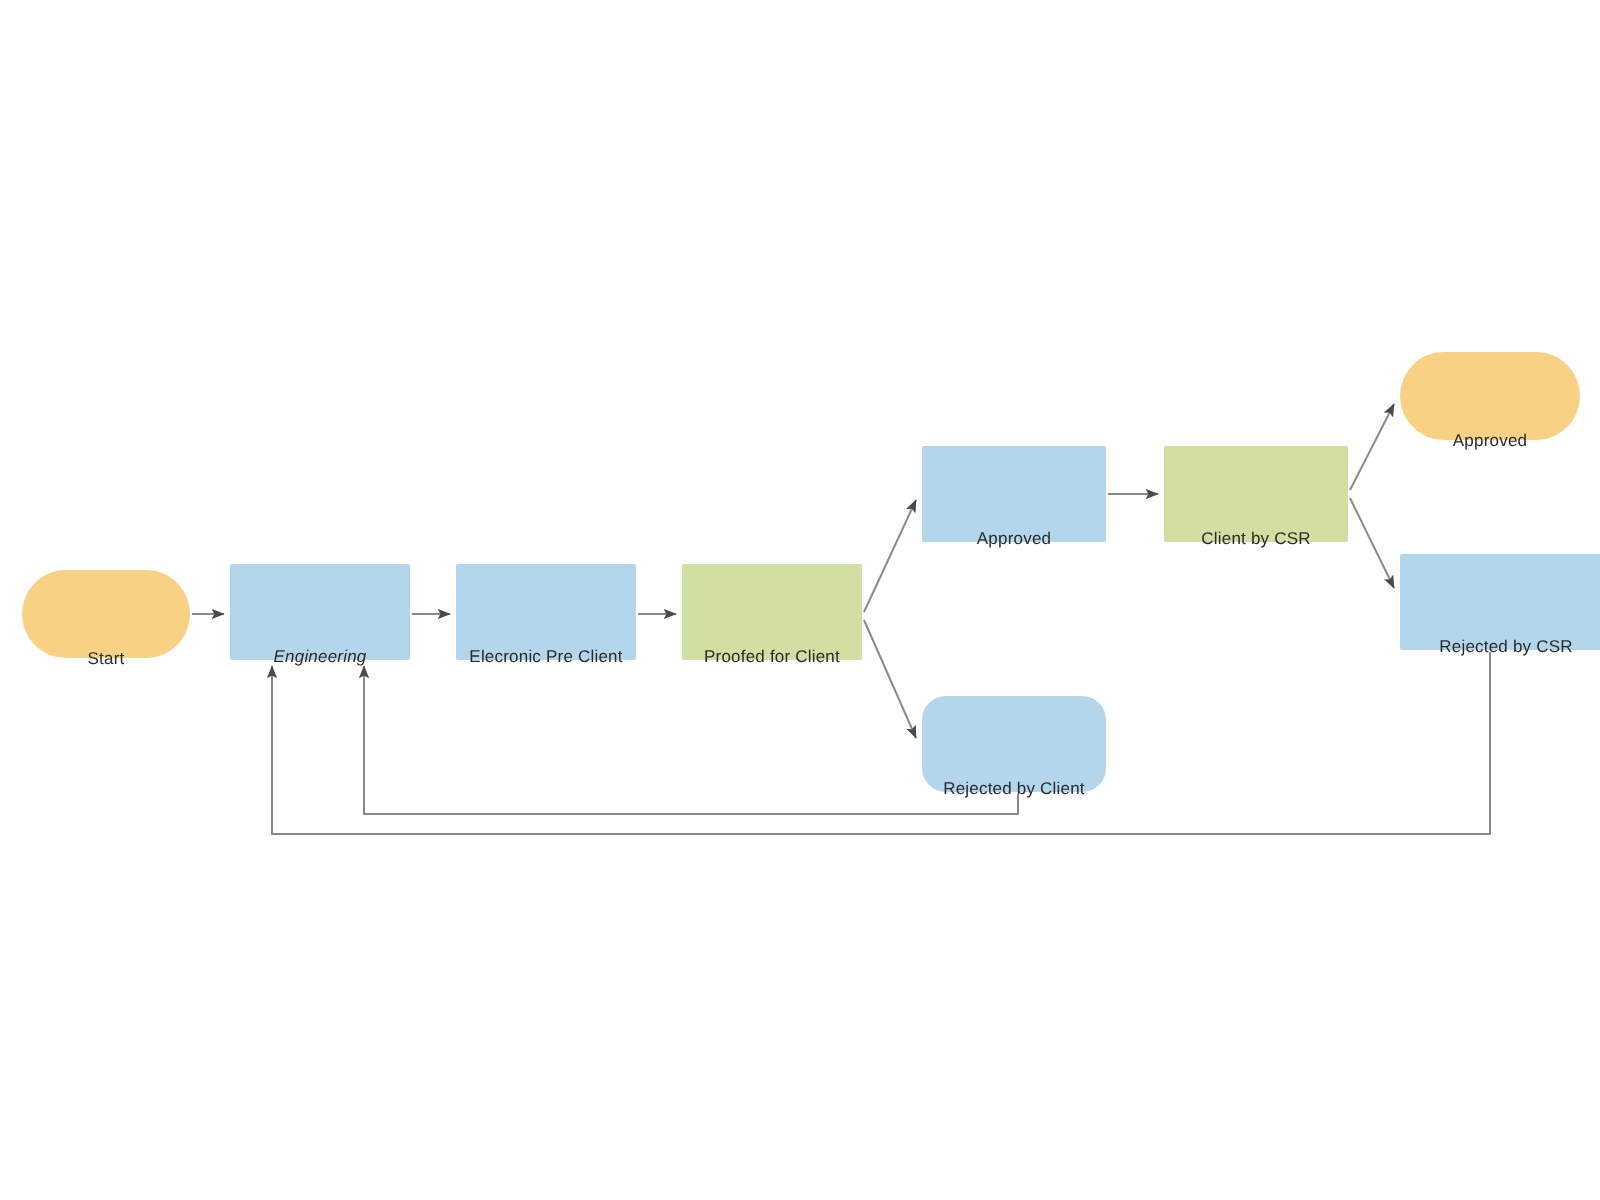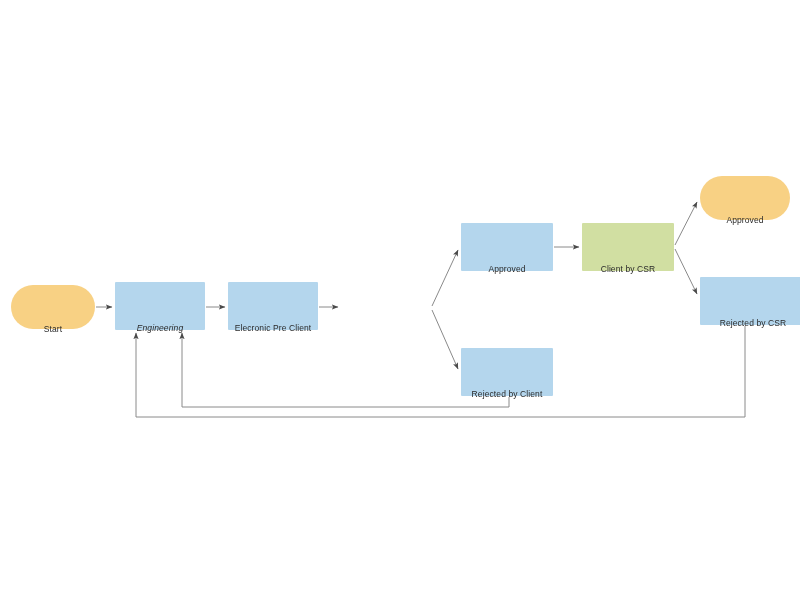--- a/index.html
+++ b/index.html
@@ -90,26 +90,29 @@
   </div>
 
   <div class="node rect blue" style="left:115px; top:282px; width:90px; height:48px;font-style:italic;">
     <span class="node-label">Engineering</span>
   </div>
 
   <div class="node rect blue" style="left:228px; top:282px; width:90px; height:48px;">
     <span class="node-label">Elecronic Pre Client</span>
   </div>
 
+  <div class="node rect green" style="left:341px; top:282px; width:90px; height:48px;">
+    <span class="node-label">Proofed for Client</span>
+  </div>
 
   <div class="node rect blue" style="left:461px; top:223px; width:92px; height:48px;">
     <span class="node-label">Approved</span>
   </div>
 
-  <div class="node rect blue" style="left:461px; top:348px; width:92px; height:48px;">
+  <div class="node rect blue" style="left:461px; top:348px; width:92px; height:48px;border-radius:12px;">
     <span class="node-label">Rejected by Client</span>
   </div>
 
   <div class="node rect green" style="left:582px; top:223px; width:92px; height:48px;">
     <span class="node-label">Client by CSR</span>
   </div>
 
   <div class="node stadium orange" style="left:700px; top:176px; width:90px; height:44px;">
     <span class="node-label">Approved</span>
   </div>

